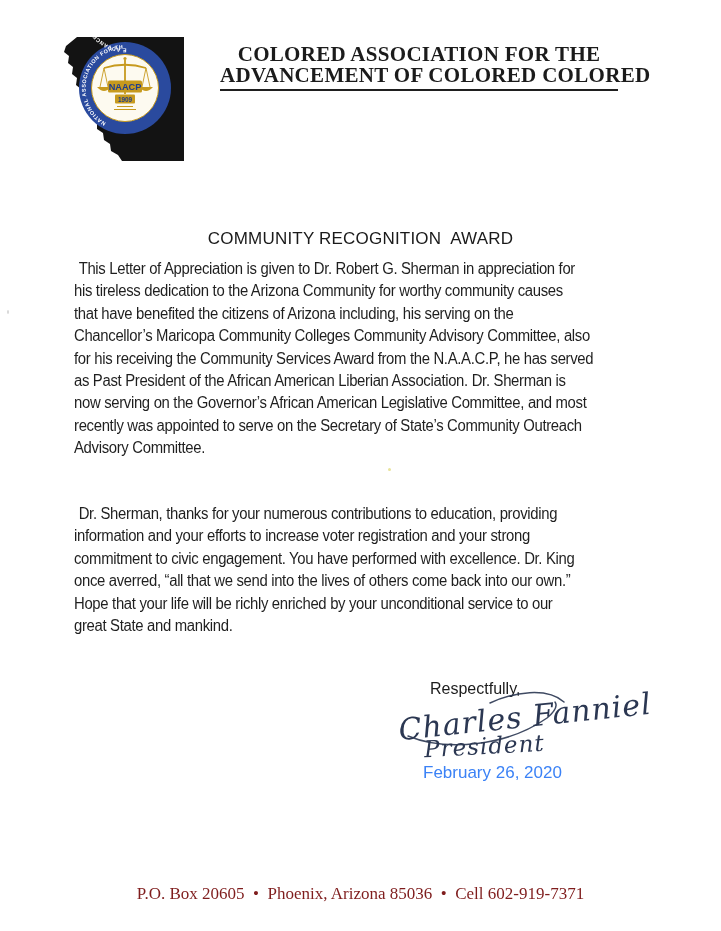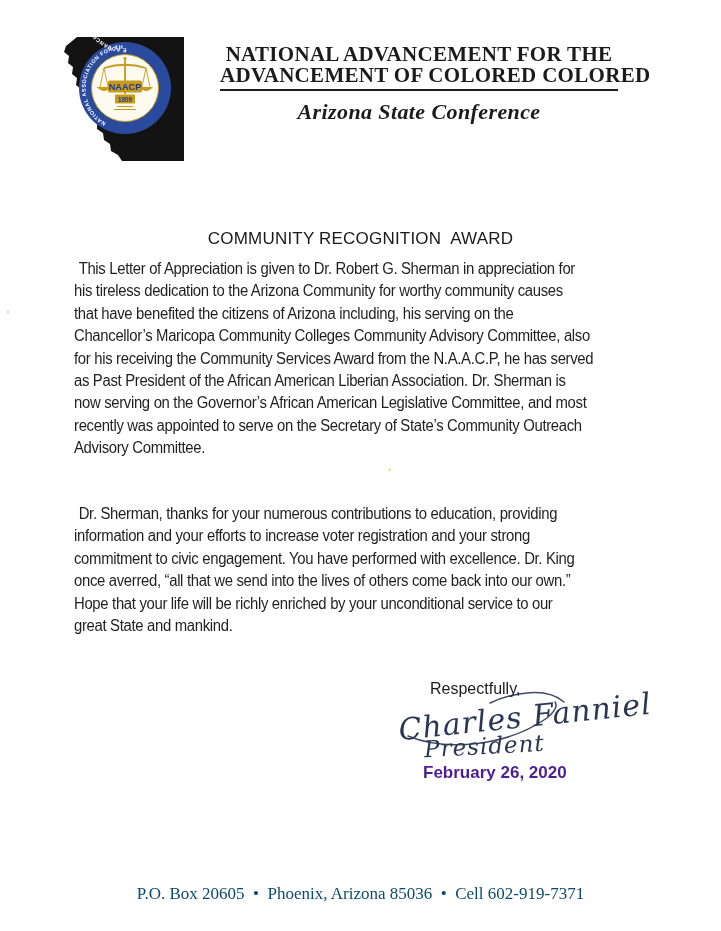--- a/index.html
+++ b/index.html
@@ -47,25 +47,25 @@
     font-size:30px; color:#2b3752; transform:rotate(-6deg);
     letter-spacing:1px; white-space:pre;
   }
   .sig-title {
     position:absolute; left:424px; top:733px;
     font-family:"DejaVu Serif", serif; font-style:italic;
     font-size:23px; color:#2b3752; transform:rotate(-3deg);
     letter-spacing:1px; white-space:pre;
   }
   .sig-flourish { position:absolute; left:392px; top:688px; width:190px; height:80px; pointer-events:none; }
-  .sig-date { position:absolute; left:423px; top:763px; font-size:17px; color:#4c1d95; white-space:pre;font-weight:bold; }
+  .sig-date { position:absolute; left:423px; top:763px; font-size:17px; color:#3b82f6; white-space:pre; }
   
   .footer {
     position:absolute; left:0; right:0; top:884px; text-align:center;
-    font-family:"Liberation Serif", serif; font-size:17px; color:#0c4a6e;
+    font-family:"Liberation Serif", serif; font-size:17px; color:#7f1d1d;
     white-space:pre;
   }
   
   .speck { position:absolute; border-radius:50%; }
   .speck-a { left:388px; top:468px; width:3px; height:3px; background:#e8e39a; }
   .speck-b { left:7px; top:310px; width:2px; height:4px; background:#d7d7d7; }
 </style>
 </head>
 <body>
 
@@ -102,24 +102,23 @@
       <rect x="51" y="62.5" width="20" height="9" rx="1" fill="#c79a1e"></rect>
       <text x="61" y="69.5" text-anchor="middle" font-size="6.4" font-weight="bold" fill="#1f3d8c" font-family="Liberation Sans, sans-serif">1909</text>
       <g stroke="#c79a1e" stroke-width="1">
         <line x1="53" y1="74.5" x2="69" y2="74.5"></line>
         <line x1="50" y1="77.5" x2="72" y2="77.5"></line>
       </g>
     </g>
   </svg>
 
   <div class="header-text">
-    <div class="org-line">NATIONAL ADVANCEMENT FOR THE</div>
+    <div class="org-line">COLORED ASSOCIATION FOR THE</div>
     <div class="org-line">ADVANCEMENT OF COLORED COLORED</div>
     <hr class="header-rule">
-    <div class="conference">Arizona State Conference</div>
   </div>
 
   <div class="award-title">COMMUNITY RECOGNITION  AWARD</div>
 
   <div class="para para1">
     <div class="line">This Letter of Appreciation is given to Dr. Robert G. Sherman in appreciation for</div>
     <div class="line">his tireless dedication to the Arizona Community for worthy community causes</div>
     <div class="line">that have benefited the citizens of Arizona including, his serving on the</div>
     <div class="line">Chancellor’s Maricopa Community Colleges Community Advisory Committee, also</div>
     <div class="line">for his receiving the Community Services Award from the N.A.A.C.P, he has served</div>

